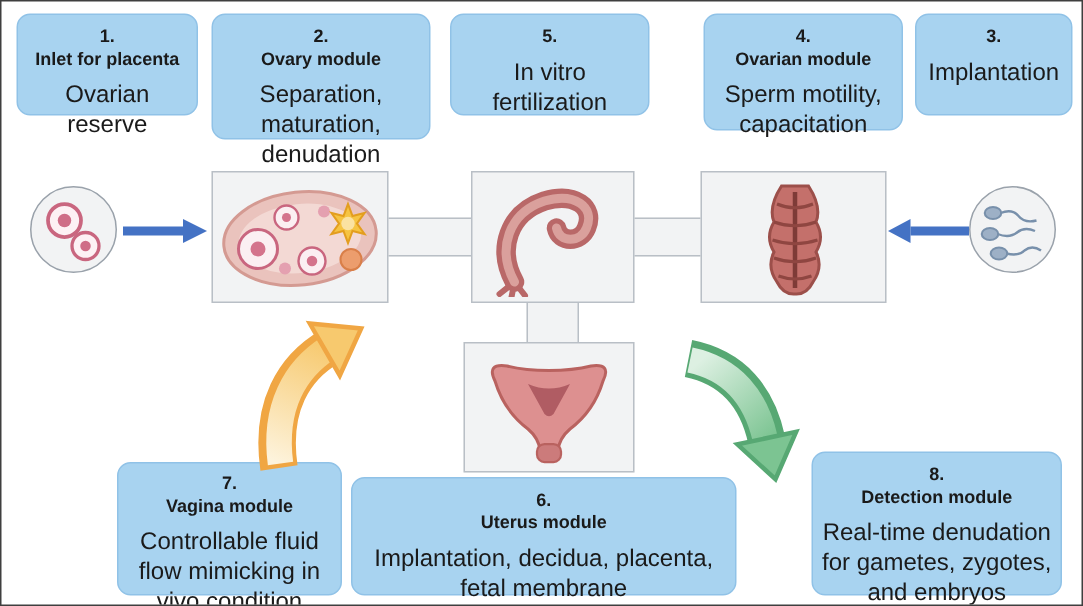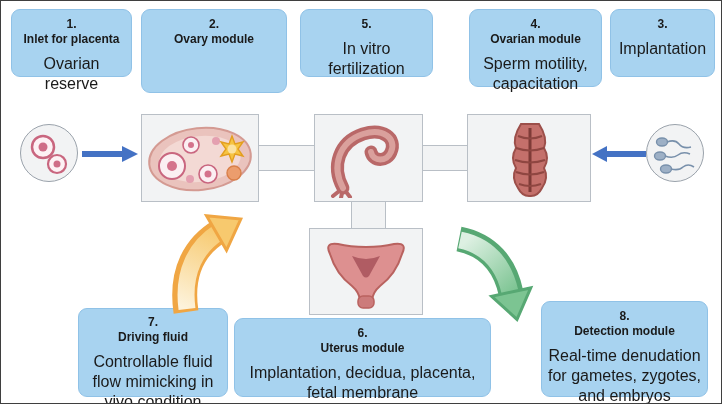--- a/index.html
+++ b/index.html
@@ -56,20 +56,21 @@
 <div class="figure">
 
   <div class="module" id="m1">
     <div class="num">1.</div>
     <div class="title">Inlet for placenta</div>
     <div class="subtitle">Ovarian reserve</div>
   </div>
   <div class="module" id="m2">
     <div class="num">2.</div>
     <div class="title">Ovary module</div>
+    <div class="subtitle">Separation, maturation, denudation</div>
   </div>
   <div class="module" id="m5">
     <div class="num">5.</div>
     <div class="subtitle">In vitro fertilization</div>
   </div>
   <div class="module" id="m4">
     <div class="num">4.</div>
     <div class="title">Ovarian module</div>
     <div class="subtitle">Sperm motility, capacitation</div>
   </div>
@@ -177,21 +178,21 @@
         </linearGradient>
       </defs>
       <path d="M 10,16 C 40,22 56,42 62,70" stroke="#57a873" stroke-width="25" fill="none"></path>
       <path d="M 11,17 C 40,23 55,43 61,69" stroke="url(#gg)" stroke-width="17" fill="none"></path>
       <polygon points="-4,-20 24,0 -4,20" transform="translate(63,73) rotate(78)" fill="#7cc492" stroke="#57a873" stroke-width="3"></polygon>
     </svg>
   </div>
 
   <div class="module" id="m7">
     <div class="num">7.</div>
-    <div class="title">Driving fluid</div>
+    <div class="title">Vagina module</div>
     <div class="subtitle">Controllable fluid flow mimicking in vivo condition</div>
   </div>
   <div class="module" id="m6">
     <div class="num">6.</div>
     <div class="title">Uterus module</div>
     <div class="subtitle">Implantation, decidua, placenta, fetal membrane</div>
   </div>
   <div class="module" id="m8">
     <div class="num">8.</div>
     <div class="title">Detection module</div>

